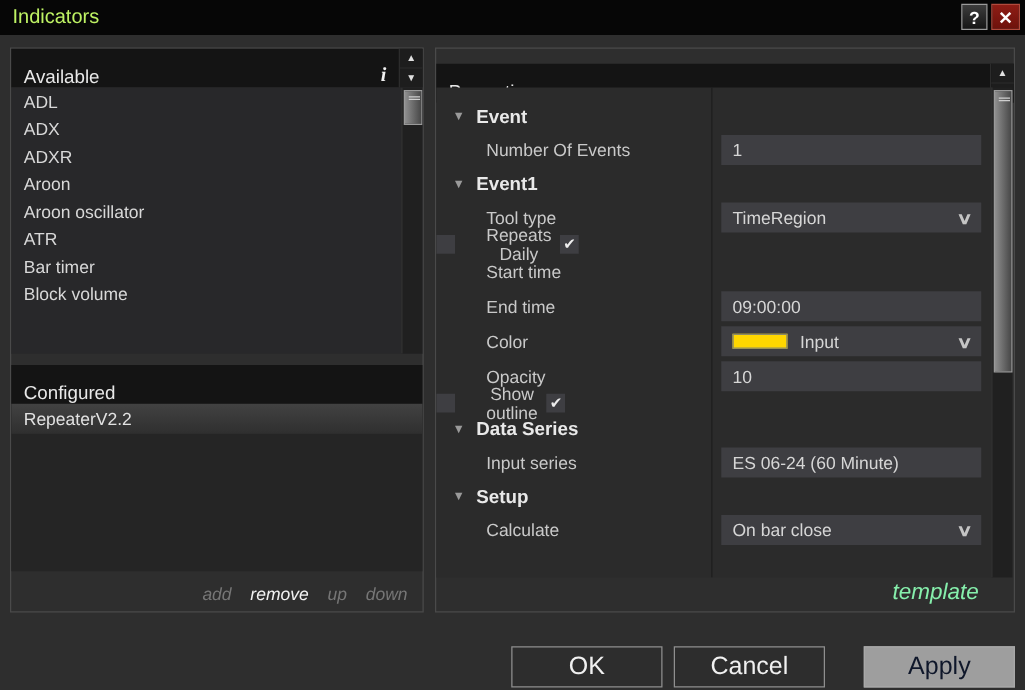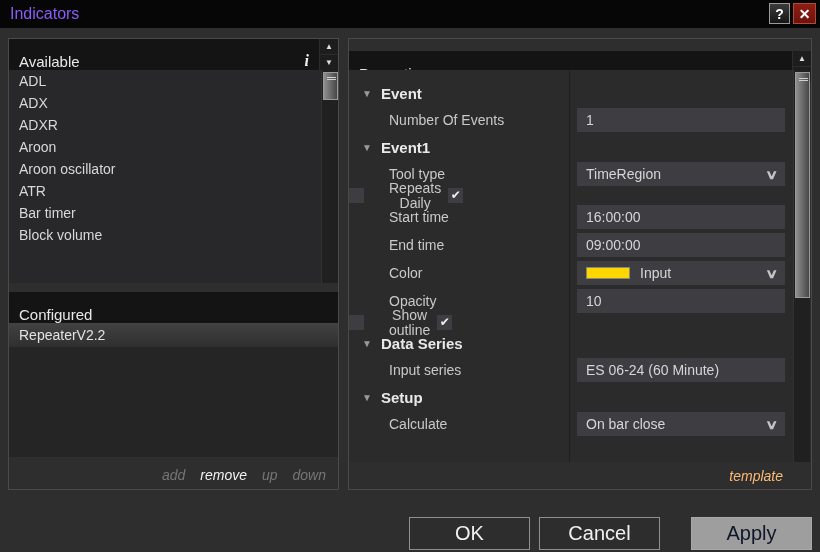--- a/index.html
+++ b/index.html
@@ -1,21 +1,21 @@
 <!DOCTYPE html>
 <html><head>
 <meta charset="utf-8">
 <style>
   html,body{margin:0;padding:0;background:#1a1a1a;}
   *{box-sizing:border-box;font-family:"Liberation Sans",sans-serif;}
   .window{position:relative;width:820px;height:552px;background:#2e2e2e;overflow:hidden;}
 
   
   .titlebar{position:absolute;left:0;top:0;width:820px;height:28px;background:#060606;display:flex;align-items:center;}
-  .title{color:#8b5cf6;font-size:16px;padding-left:10px;}
+  .title{color:#bef264;font-size:16px;padding-left:10px;}
   .tb-btns{position:absolute;right:4px;top:3px;display:flex;gap:3px;}
   .help-btn{width:21px;height:21px;background:linear-gradient(#3c3c3c,#161616);border:1px solid #9a9a9a;color:#fff;font-weight:bold;font-size:14px;display:flex;align-items:center;justify-content:center;cursor:default;}
   .close-btn{width:23px;height:21px;background:linear-gradient(#8e1d15,#6e120c);border:1px solid #b14a3c;color:#fff;font-weight:bold;font-size:14px;display:flex;align-items:center;justify-content:center;cursor:default;}
 
   
   .left-box{position:absolute;left:8px;top:38px;width:331px;height:452px;border:1px solid #4a4a4a;background:#2e2e2e;}
   .right-box{position:absolute;left:348px;top:38px;width:464px;height:452px;border:1px solid #4a4a4a;background:#2e2e2e;}
 
   
   .phead{position:absolute;left:0;width:100%;height:31px;background:#141414;display:flex;align-items:flex-end;}
@@ -53,21 +53,21 @@
   .prow.section{height:26px;}
   .tri{color:#9a9a9a;font-size:10px;width:20px;text-align:center;margin-left:8px;}
   .sec-label{color:#e9e9e9;font-size:15px;font-weight:bold;margin-left:4px;}
   .plabel{color:#c9c9c9;font-size:14px;padding-left:40px;width:221px;}
   .pfield{width:208px;margin-left:7px;position:relative;display:flex;align-items:center;}
   .valbox{width:208px;height:24px;background:#3e3e42;color:#d6d6d6;font-size:14px;line-height:24px;padding-left:9px;}
   .ddchev{position:absolute;right:8px;color:#c4c4c4;font-size:13px;font-weight:bold;transform:scaleX(1.4);pointer-events:none;}
   .checkbox{width:15px;height:15px;background:#3e3e42;color:#ededed;font-size:12px;line-height:15px;text-align:center;}
   .swatch{position:absolute;left:9px;top:6px;width:44px;height:12px;border:1px solid #8a8a6a;}
   .valbox.with-swatch{padding-left:63px;}
-  .template-row{position:absolute;right:28px;bottom:5px;font-size:14px;font-style:italic;color:#fdba74;cursor:default;}
+  .template-row{position:absolute;right:28px;bottom:5px;font-size:18px;font-style:italic;color:#86efac;cursor:default;}
 
   
   .footer{position:absolute;left:0;top:517px;width:820px;height:33px;display:flex;justify-content:flex-end;gap:9px;padding-right:8px;}
   .btn{width:121px;height:33px;font-size:20px;display:flex;align-items:center;justify-content:center;cursor:default;}
   .btn.normal{background:#2d2d2d;border:1px solid #8f8f8f;color:#f0f0f0;}
   .btn.disabled{background:#9e9e9e;border:1px solid #a8a8a8;color:#0f172a;margin-left:22px;}
 </style>
 </head>
 <body>
 
@@ -161,23 +161,20 @@
             </div>
           </div>
           <div class="prow checkbox">
             <div class="plabel">Repeats Daily</div>
             <div class="pfield">
               <div class="checkbox">✔</div>
             </div>
           </div>
           <div class="prow text">
             <div class="plabel">Start time</div>
-            <div class="pfield">
-              <div class="valbox">16:00:00</div>
-            </div>
           </div>
           <div class="prow text">
             <div class="plabel">End time</div>
             <div class="pfield">
               <div class="valbox">09:00:00</div>
             </div>
           </div>
           <div class="prow color-dropdown">
             <div class="plabel">Color</div>
             <div class="pfield">

